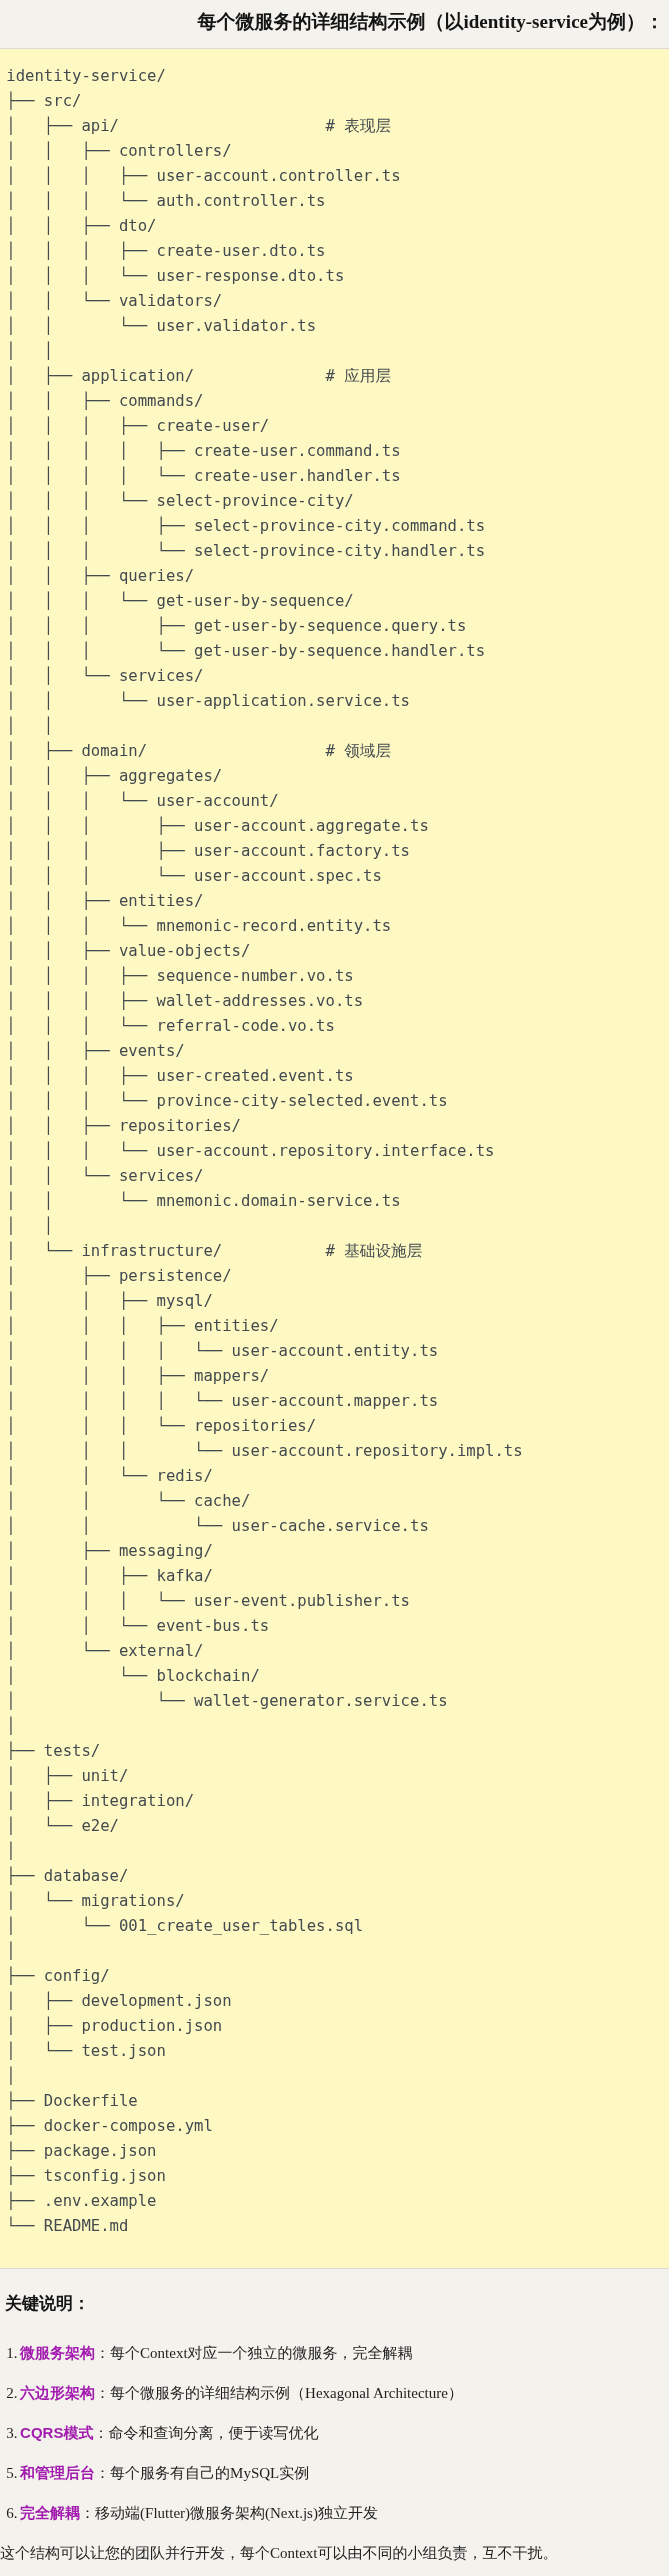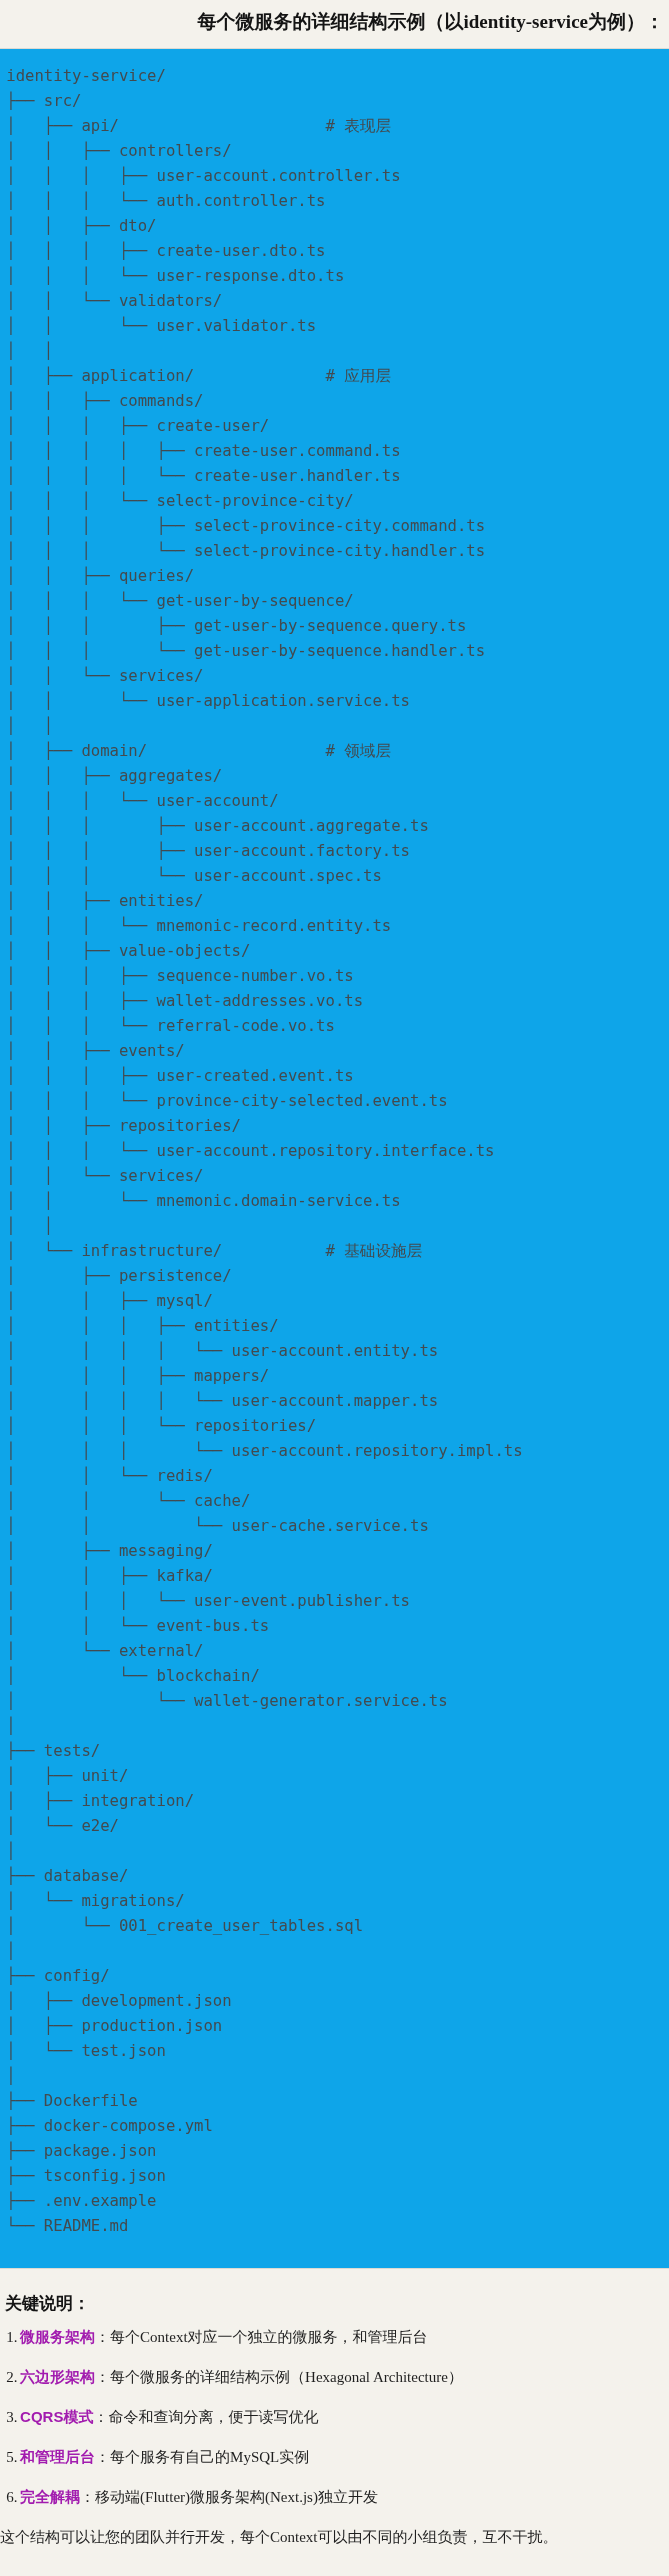--- a/index.html
+++ b/index.html
@@ -19,38 +19,38 @@
     margin: 0;
     padding: 11.3px 5px 13.8px 5px;
     font-size: 19px;
     line-height: 22.5px;
     font-weight: 700;
     color: #141414;
     font-family: "Liberation Serif", serif;
     text-align: right;
   }
   .code-panel {
-    background: #0ea5e9;
+    background: #fef9c3;
     border-top: 0.6px solid #dcdad2;
     border-bottom: 0.6px solid #dcdad2;
     padding: 15.6px 6.3px 29px 6.3px;
   }
   .code-panel pre {
     margin: 0;
     font-family: "DejaVu Sans Mono", "Liberation Mono", monospace;
     font-size: 15.6px;
     line-height: 25px;
     color: #434a4f;
     white-space: pre;
   }
   .notes {
     padding: 0;
   }
   .notes-heading {
-    margin: 25px 0 14px 0;
+    margin: 25px 0 30px 0;
     padding: 0 5px;
     font-size: 17px;
     line-height: 19px;
     font-weight: 700;
     color: #141414;
     font-family: "Liberation Serif", serif;
   }
   .note-item {
     margin: 0 0 20px 0;
     padding: 0 5px 0 6.3px;
@@ -174,21 +174,21 @@
 ├── package.json
 ├── tsconfig.json
 ├── .env.example
 └── README.md</pre>
   </div>
 
   <div class="notes">
     <h2 class="notes-heading">关键说明：</h2>
 
     <div class="note-item">
-      <span class="num">1.</span><strong>微服务架构</strong><span class="sep">：</span><span class="body">每个Context对应一个独立的微服务，和管理后台</span>
+      <span class="num">1.</span><strong>微服务架构</strong><span class="sep">：</span><span class="body">每个Context对应一个独立的微服务，完全解耦</span>
     </div>
 
     <div class="note-item">
       <span class="num">2.</span><strong>六边形架构</strong><span class="sep">：</span><span class="body">每个微服务的详细结构示例（Hexagonal Architecture）</span>
     </div>
 
     <div class="note-item">
       <span class="num">3.</span><strong>CQRS模式</strong><span class="sep">：</span><span class="body">命令和查询分离，便于读写优化</span>
     </div>
 

